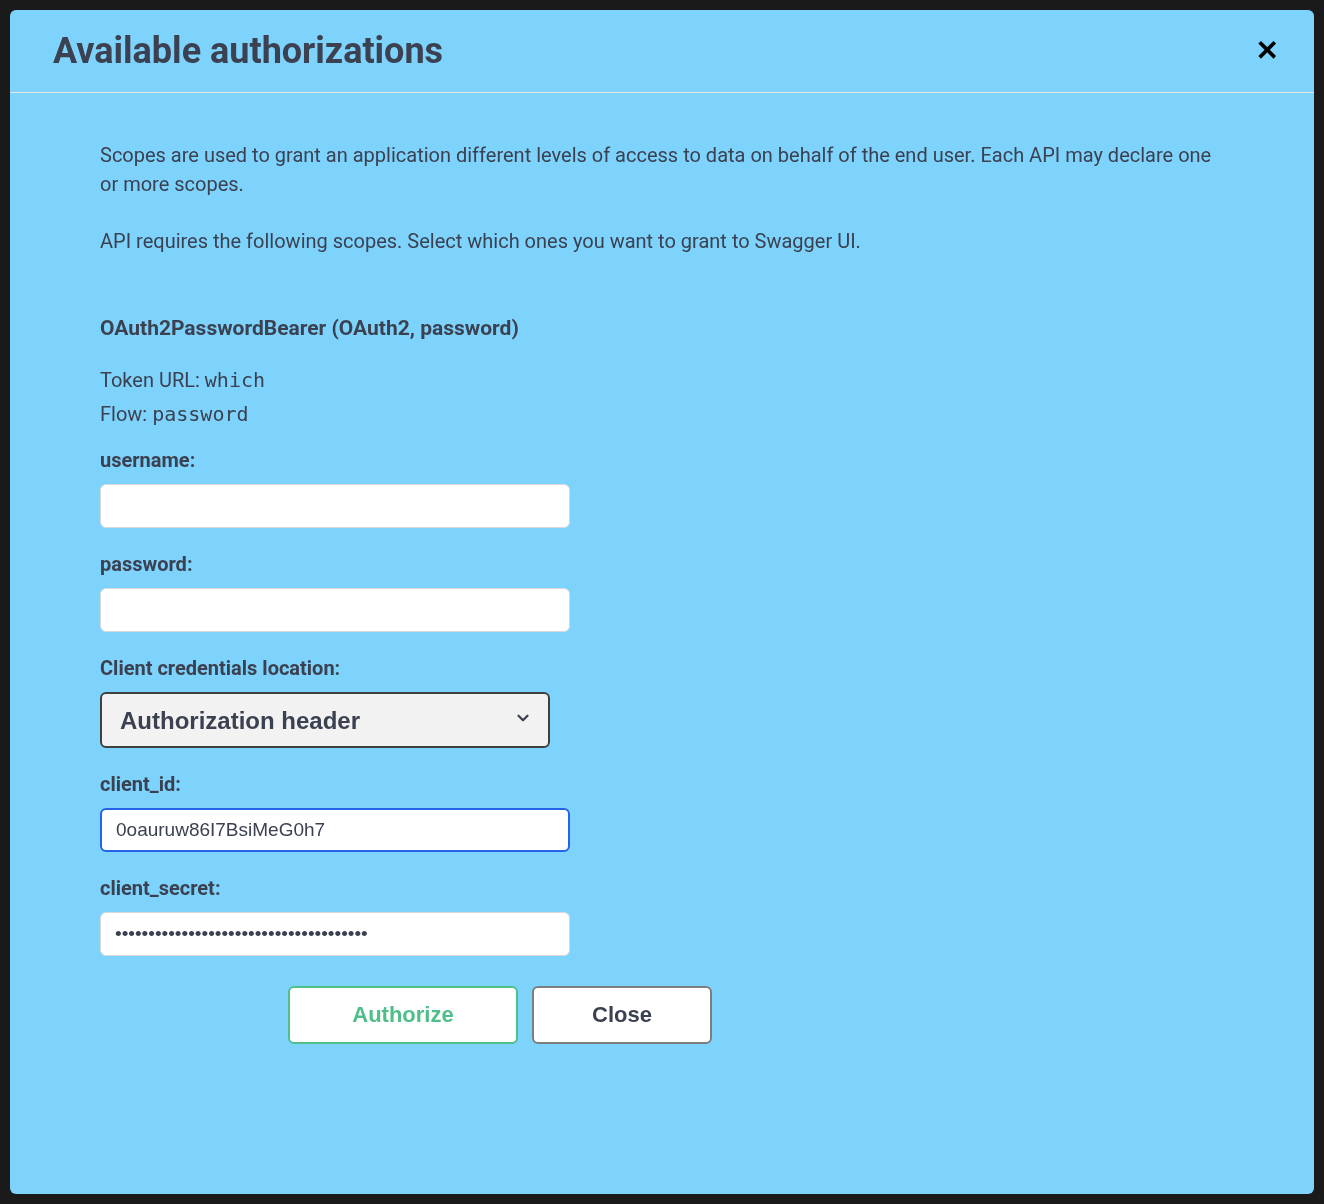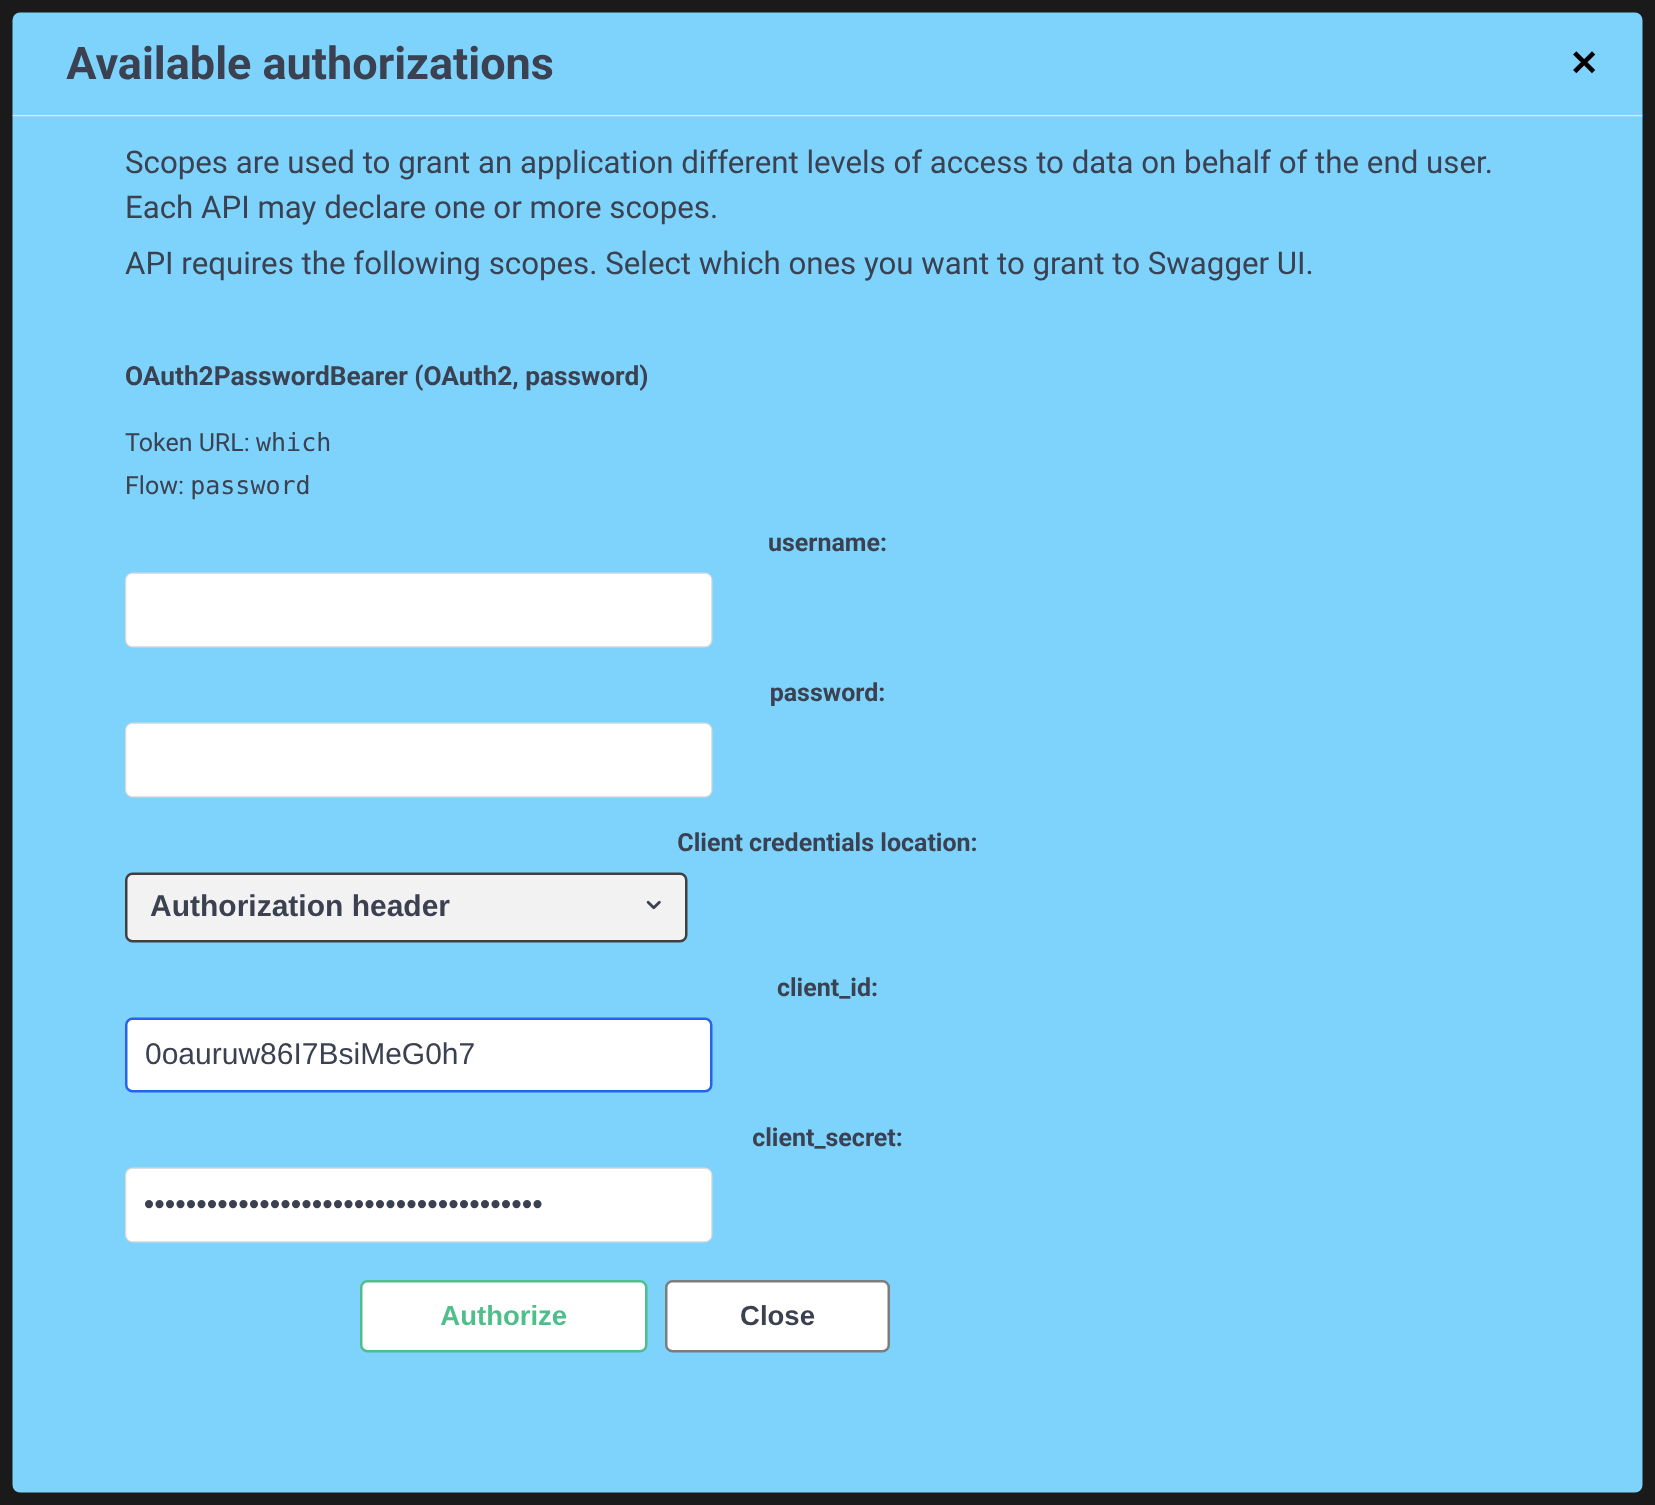--- a/index.html
+++ b/index.html
@@ -44,24 +44,25 @@
       user-select: none;
       line-height: 1;
     }
     .modal-body {
       padding: 20px 90px 40px 90px;
       overflow-y: auto;
       flex: 1;
       color: #3b4151;
     }
     .scope-description p {
-      font-size: 25px;
+      font-size: 20px;
       line-height: 1.45;
       color: #3b4151;
       margin-bottom: 8px;
+      margin-top: 28px;
     }
     .scheme-title {
       font-size: 21px;
       font-weight: 700;
       color: #3b4151;
       margin-top: 60px;
       margin-bottom: 28px;
     }
     .meta-line {
       font-size: 20px;
@@ -78,27 +79,26 @@
     }
     .field {
       margin-bottom: 24px;
     }
     .field-label {
       display: block;
       font-size: 20px;
       font-weight: 700;
       color: #3b4151;
       margin-bottom: 12px;
-      text-align: center;
     }
     .text-input {
       width: 470px;
-      height: 60px;
+      height: 44px;
       padding: 10px 14px;
-      font-size: 24px;
+      font-size: 19px;
       color: #3b4151;
       border: 1px solid #d9d9d9;
       border-radius: 6px;
       outline: none;
       background: #fff;
     }
     .text-input.focused {
       border: 2px solid #2563eb;
     }
     .select-wrap {

